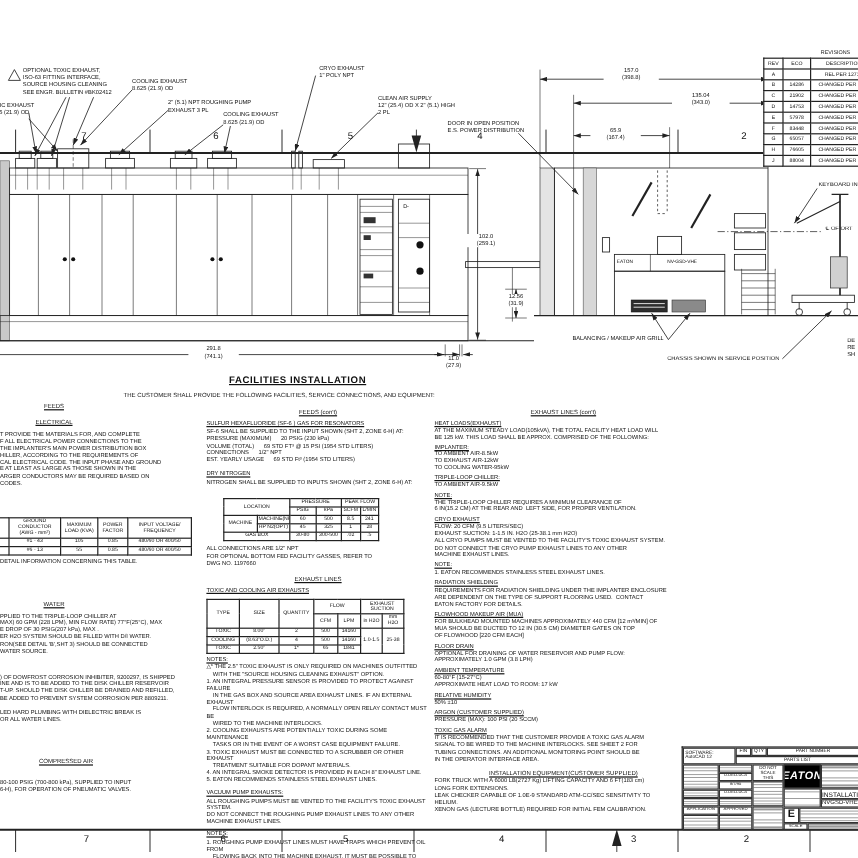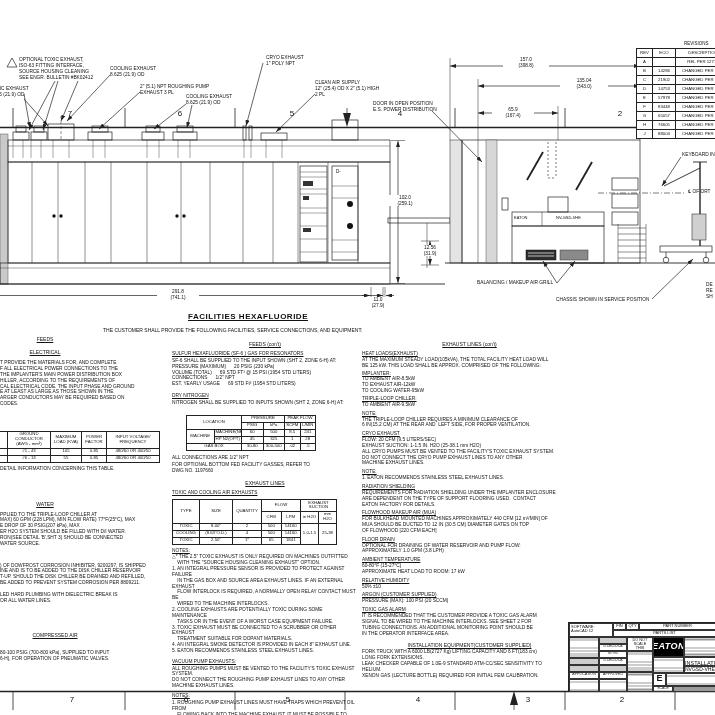--- a/index.html
+++ b/index.html
@@ -280,21 +280,21 @@
 (31.9)</div>
   <div class="dim" style="left:362px;top:297px;width:30px">11.0
 (27.9)</div>
   <div class="dim" style="left:503px;top:57px;width:44px">157.0
 (398.8)</div>
   <div class="dim" style="left:560px;top:78px;width:46px">135.04
 (343.0)</div>
   <div class="dim" style="left:492px;top:107px;width:40px">65.9
 (167.4)</div>
 
-  <div id="fac-head">FACILITIES HEXAFLUORIDE</div>
+  <div id="fac-head">FACILITIES INSTALLATION</div>
   <div id="fac-intro">THE CUSTOMER SHALL PROVIDE THE FOLLOWING FACILITIES, SERVICE CONNECTIONS, AND EQUIPMENT:</div>
 
   <div class="col" style="left:0;top:336px;width:166px">
     <div class="ch" style="width:90px">FEEDS</div>
     <div class="ch" style="width:90px;margin-top:7px">ELECTRICAL</div>
     <div style="margin-top:5px">T PROVIDE THE MATERIALS FOR, AND COMPLETE
 F ALL ELECTRICAL POWER CONNECTIONS TO THE
 THE IMPLANTER'S MAIN POWER DISTRIBUTION BOX
 HILLER, ACCORDING TO THE REQUIREMENTS OF
 CAL ELECTRICAL CODE. THE INPUT PHASE AND GROUND

